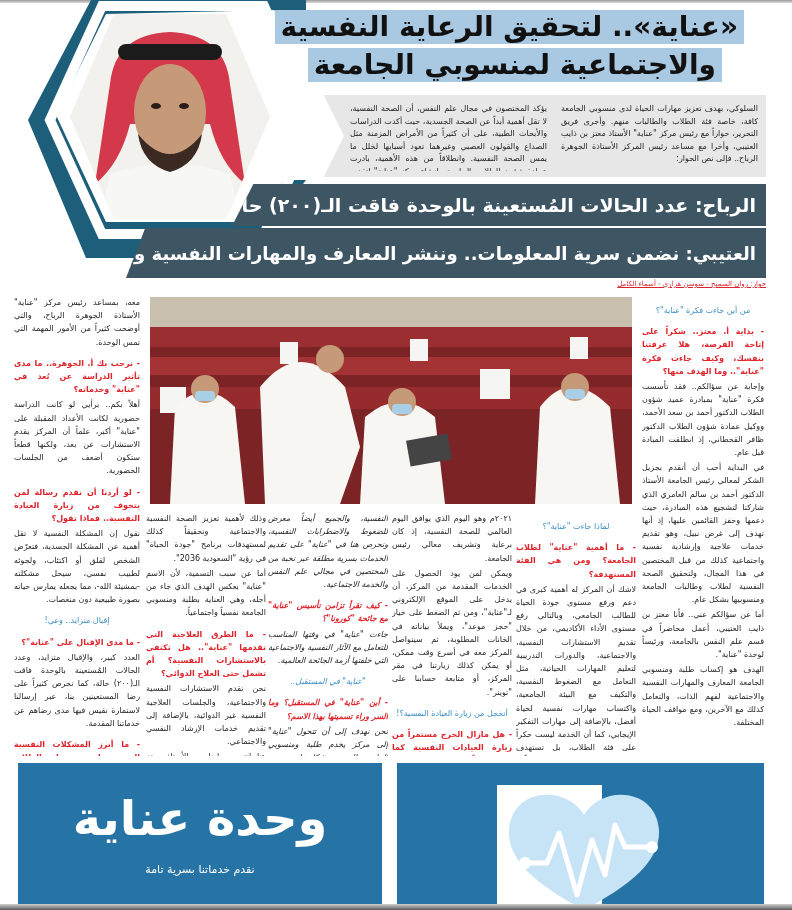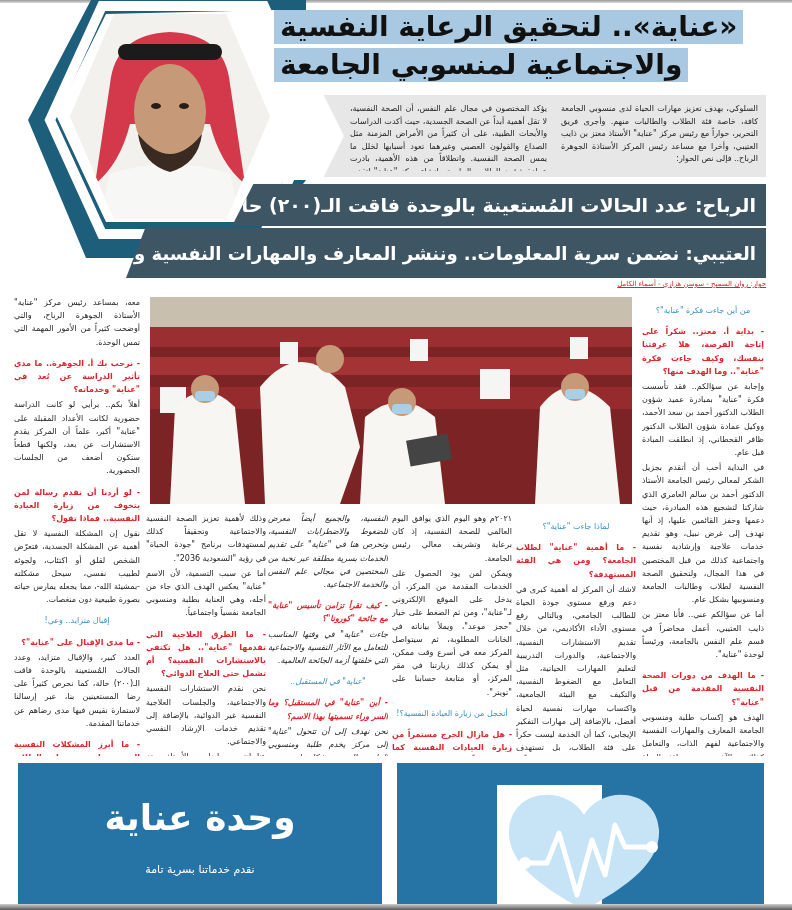--- a/index.html
+++ b/index.html
@@ -5,21 +5,21 @@
   html,body{margin:0;padding:0;}
   body{width:792px;height:910px;background:#ffffff;position:relative;overflow:hidden;font-family:"DejaVu Sans",sans-serif;}
   .topbar{position:absolute;left:0;top:0;width:792px;height:3px;background:linear-gradient(#9a9a9a,#dcdcdc);}
   .bottombar{position:absolute;left:0;top:904px;width:792px;height:6px;background:linear-gradient(#cfcfcf,#5a5a5a);}
   
   .hex-outer{position:absolute;left:16px;top:0px;width:290px;height:275px;}
   .portrait{position:absolute;left:70px;top:14px;width:200px;height:205px;overflow:hidden;background:#f4f2ef;
     clip-path:polygon(22% 0,78% 0,100% 50%,78% 100%,22% 100%,0 50%);}
   .portrait svg{width:100%;height:100%;display:block;}
   
-  .headline{position:absolute;right:48px;top:10px;width:470px;text-align:left;direction:rtl;margin-left:36px;}
+  .headline{position:absolute;right:48px;top:10px;width:470px;text-align:right;direction:rtl;margin-left:36px;}
   .headline .line{display:inline-block;background:#a9c9e3;color:#111;font-weight:bold;font-size:28px;line-height:34px;padding:0 6px;margin-bottom:4px;font-family:"DejaVu Sans",sans-serif;}
   .headline .l2{margin-right:22px;}
   .intro{position:absolute;left:310px;top:95px;width:456px;height:82px;background:#e7e7e7;}
   .intro .cols{position:absolute;left:40px;right:8px;top:8px;bottom:6px;display:flex;flex-direction:row-reverse;gap:14px;direction:rtl;}
   .intro .col{flex:1;font-size:8px;line-height:12.5px;color:#222;text-align:justify;overflow:hidden;}
   .intro .chev{position:absolute;left:0;top:0;width:34px;height:82px;background:#fff;clip-path:polygon(0 0,40% 0,100% 50%,40% 100%,0 100%);}
   
   .banner{position:absolute;background:#3e5564;color:#fff;font-weight:bold;direction:rtl;text-align:right;white-space:nowrap;}
   .banner span{position:absolute;right:10px;top:50%;transform:translateY(-50%);font-size:19px;}
   .b1{left:232px;top:184px;width:534px;height:42px;clip-path:polygon(4% 0,100% 0,100% 100%,0 100%);}
@@ -37,21 +37,21 @@
   .c-r1{left:642px;top:296px;width:122px;height:460px;}
   .c-l1{left:14px;top:296px;width:126px;height:460px;}
   .c-m1{left:516px;top:512px;width:120px;height:244px;}
   .c-m2{left:392px;top:512px;width:120px;height:244px;}
   .c-m3{left:268px;top:512px;width:120px;height:244px;font-style:italic;}
   .c-m4{left:146px;top:512px;width:120px;height:244px;}
   
   .panel{position:absolute;background:#2673a5;top:763px;height:141px;}
   .pl{left:18px;width:364px;}
   .pr{left:397px;width:367px;}
-  .pl .big{position:absolute;left:0;right:0;top:30px;text-align:center;color:#fff;font-size:36px;font-weight:bold;direction:rtl;line-height:50px;}
+  .pl .big{position:absolute;left:0;right:0;top:30px;text-align:center;color:#fff;font-size:48px;font-weight:bold;direction:rtl;line-height:50px;}
   .pl .small{position:absolute;left:0;right:0;top:100px;text-align:center;color:#fff;font-size:11px;direction:rtl;}
   .pr .heart{position:absolute;left:100px;top:22px;width:175px;height:119px;}
 </style>
 </head>
 <body>
 
 <div class="topbar"></div>
 
 <svg class="hex-outer" viewBox="0 0 290 275">
   <polygon points="75,0 258,0 290,0 290,40 258,10 90,14 40,115 90,222 240,222 268,180 290,180 232,258 70,258 12,120" fill="#1d5f7a"></polygon>
@@ -127,21 +127,20 @@
     <rect x="258" y="140" width="42" height="26" fill="#444" transform="rotate(-10 279 153)"></rect>
   </svg>
 </div>
 
 <div class="colx c-r1" id="col-right_top">
     <p class="sub">من أين جاءت فكرة "عناية"؟</p>
     <p class="q">- بداية أ. معتز.. شكراً على إتاحة الفرصة، هلا عرفتنا بنفسك، وكيف جاءت فكرة "عناية".. وما الهدف منها؟</p>
     <p class="p">وإجابة عن سؤالكم.. فقد تأسست فكرة "عناية" بمبادرة عميد شؤون الطلاب الدكتور أحمد بن سعد الأحمد، ووكيل عمادة شؤون الطلاب الدكتور ظافر القحطاني، إذ انطلقت المبادة قبل عام.</p>
     <p class="p">في البداية أحب أن أتقدم بجزيل الشكر لمعالي رئيس الجامعة الأستاذ الدكتور أحمد بن سالم العامري الذي شاركنا لتشجيع هذه المبادرة، حيث دعمها وحفز القائمين عليها، إذ أنها تهدف إلى غرض نبيل، وهو تقديم خدمات علاجية وإرشادية نفسية واجتماعية كذلك من قبل المختصين في هذا المجال، ولتحقيق الصحة النفسية لطلاب وطالبات الجامعة ومنسوبيها بشكل عام.</p>
     <p class="p">أما عن سؤالكم عني.. فأنا معتز بن ذايب العتيبي، أعمل محاضراً في قسم علم النفس بالجامعة، ورئيساً لوحدة "عناية".</p>
-    <p class="q">- ما الهدف من دورات الصحة النفسية المقدمة من قبل "عناية"؟</p>
     <p class="p">الهدف هو إكساب طلبة ومنسوبي الجامعة المعارف والمهارات النفسية والاجتماعية لفهم الذات، والتعامل كذلك مع الآخرين، ومع مواقف الحياة المختلفة.</p>
   </div>
 <div class="colx c-m1" id="col-mid1">
     <p class="sub">لماذا جاءت "عناية"؟</p>
     <p class="q">- ما أهمية "عناية" لطلاب الجامعة؟ ومن هي الفئة المستهدفة؟</p>
     <p class="p">لاشك أن المركز له أهمية كبرى في دعم ورفع مستوى جودة الحياة للطالب الجامعي، وبالتالي رفع مستوى الأداء الأكاديمي، من خلال تقديم الاستشارات النفسية، والاجتماعية، والدورات التدريبية لتعليم المهارات الحياتية، مثل التعامل مع الضغوط النفسية، والتكيف مع البيئة الجامعية، واكتساب مهارات نفسية لحياة أفضل، بالإضافة إلى مهارات التفكير الإيجابي، كما أن الخدمة ليست حكراً على فئة الطلاب، بل تستهدف منسوبي ومنسوبات الجامعة جميعاً.</p>
   </div>
 <div class="colx c-m2" id="col-mid2">
     <p class="p">٢٠٢١م وهو اليوم الذي يوافق اليوم العالمي للصحة النفسية، إذ كان برعاية وتشريف معالي رئيس الجامعة.</p>
     <p class="p">ويمكن لمن يود الحصول على الخدمات المقدمة من المركز، أن يدخل على الموقع الإلكتروني لـ"عناية"، ومن ثم الضغط على خيار "حجز موعد"، ويملأ بياناته في الخانات المطلوبة، ثم سيتواصل المركز معه في أسرع وقت ممكن، أو يمكن كذلك زيارتنا في مقر المركز، أو متابعة حسابنا على "تويتر".</p>

